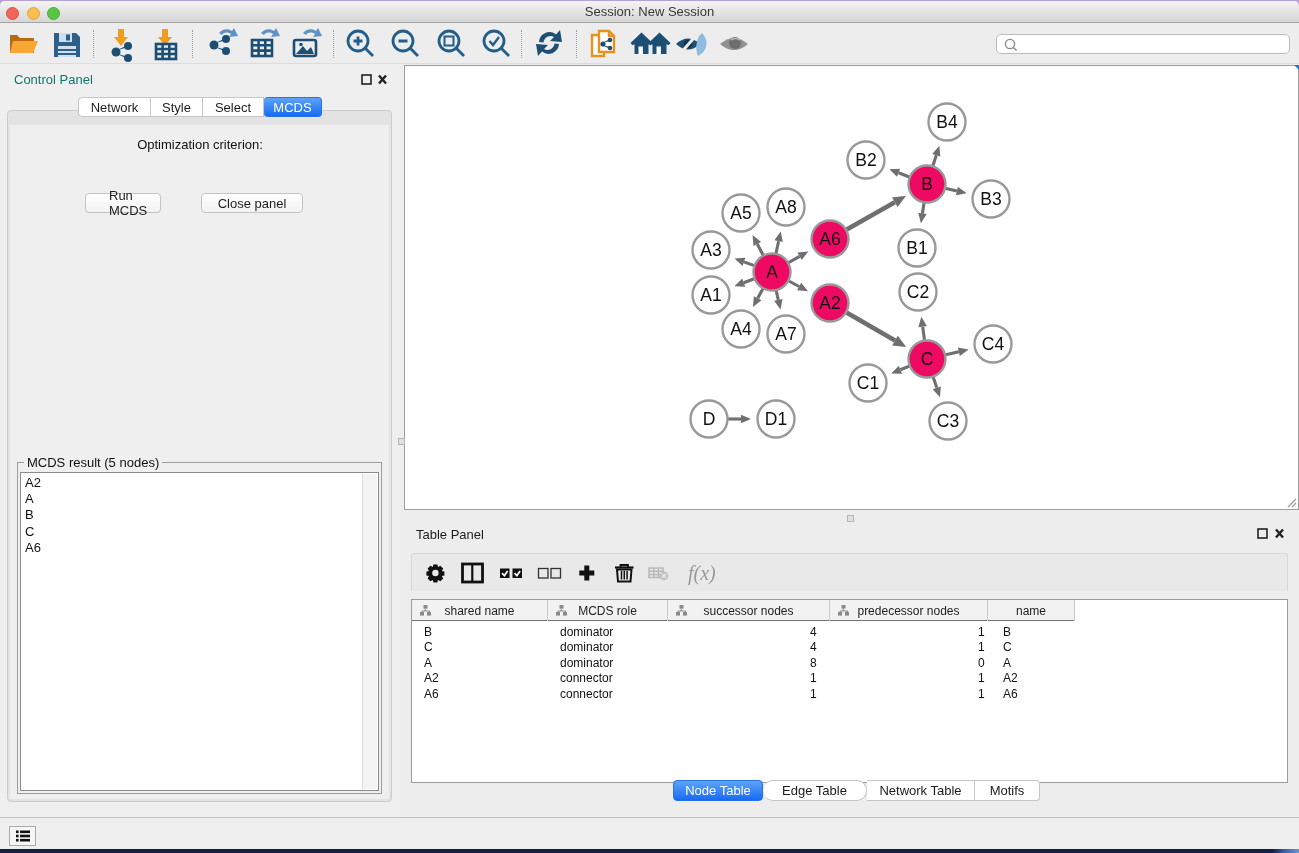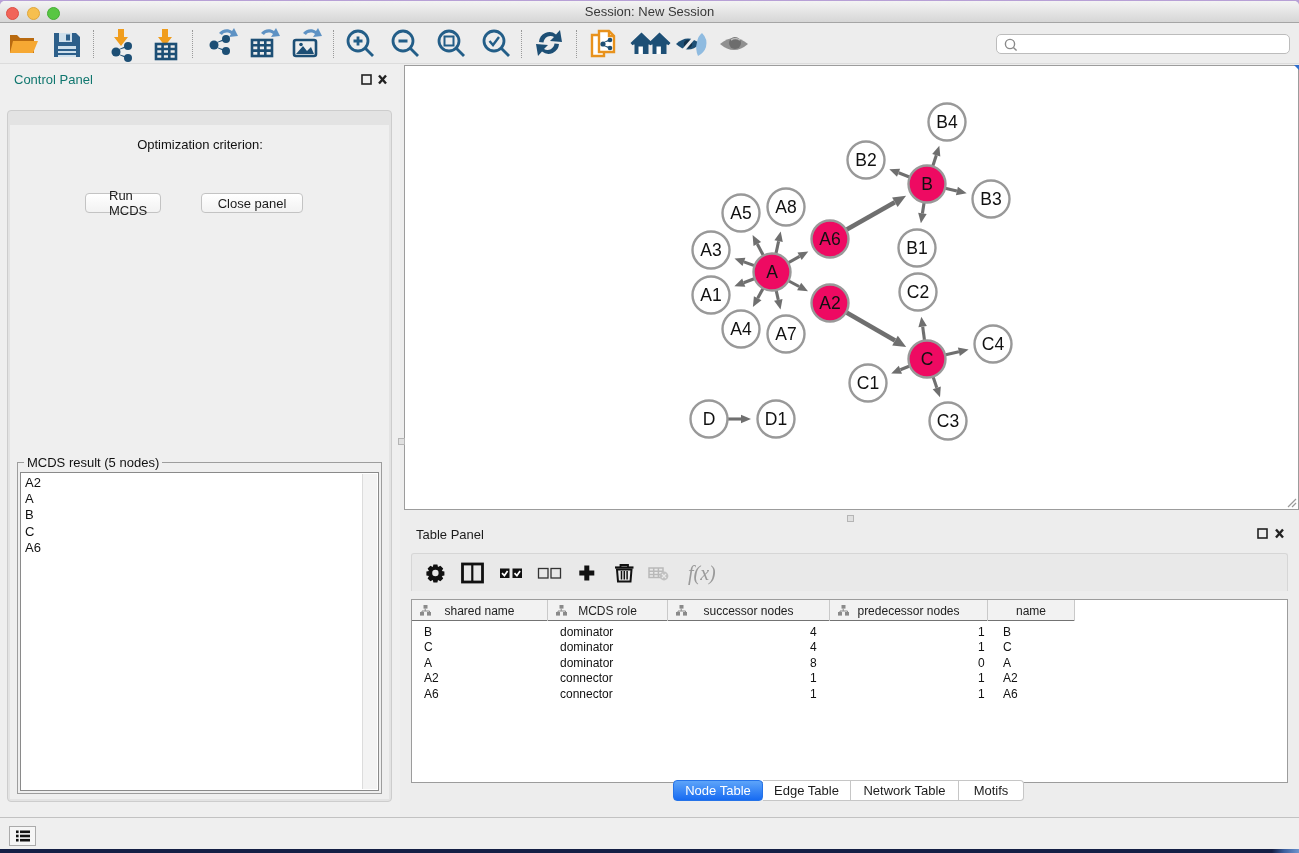--- a/index.html
+++ b/index.html
@@ -204,20 +204,26 @@
   </div>
   <div id="main">
     <div id="cp">
       <div class="hdr">Control Panel</div>
       <svg style="position:absolute; left:361px; top:10px;" width="32" height="12">
         <rect x="1" y="1" width="9" height="9" fill="none" stroke="#222" stroke-width="1.6"></rect>
         <path d="M18 1.5 L25 9.5 M25 1.5 L18 9.5" stroke="#222" stroke-width="2.4"></path>
       </svg>
       <div class="panebox" style="left:7px; top:46px; width:385px; height:692px;"></div>
       <div class="panein" style="left:10px; top:61px; width:379px; height:674px;"></div>
+      <div class="seg" style="left:78px; top:33px;">
+        <div class="t" style="width:73px;">Network</div>
+        <div class="t" style="width:52px;">Style</div>
+        <div class="t" style="width:61px;">Select</div>
+        <div class="t sel" style="width:58px;">MCDS</div>
+      </div>
       <div style="position:absolute; left:0; width:400px; top:73px; text-align:center; font-size:13px; color:#111;">Optimization criterion:</div>
       <div class="btn" style="left:85px; top:129px; width:76px;padding-left:23px;">Run MCDS</div>
       <div class="btn" style="left:201px; top:129px; width:102px;">Close panel</div>
       <div id="grp">
         <div class="lbl">MCDS result (5 nodes)</div>
         <div class="list">A2<br>A<br>B<br>C<br>A6<div class="sb"></div></div>
       </div>
     </div>
     <div id="netwin">
       <svg width="893" height="422" style="position:absolute; left:0; top:22px;" font-family="Liberation Sans, sans-serif">
@@ -426,21 +432,21 @@
         <div class="row" style="top:86px;">
             <span class="c" style="left:12px;">A6</span>
             <span class="c" style="left:148px;">connector</span>
             <span class="c" style="left:398px;">1</span>
             <span class="c" style="left:566px;">1</span>
             <span class="c" style="left:591px;">A6</span>
           </div>
       </div>
       <div class="seg" style="left:269px; top:259px; height:21px;">
         <div class="t sel" style="width:90px;">Node Table</div>
-        <div class="t" style="width:88px;">Edge Table</div>
+        <div class="t" style="width:104px;border-radius:10px;">Edge Table</div>
         <div class="t" style="width:108px;">Network Table</div>
         <div class="t" style="width:65px;">Motifs</div>
       </div>
     </div>
   </div>
   <div id="status">
     <div class="sbtn" style="left:9px; top:8px; width:27px; height:20px;">
       <svg width="25" height="18" style="position:absolute;left:0;top:0;">
         <g fill="#111">
           <rect x="6" y="3.5" width="2.6" height="2.6"></rect>

